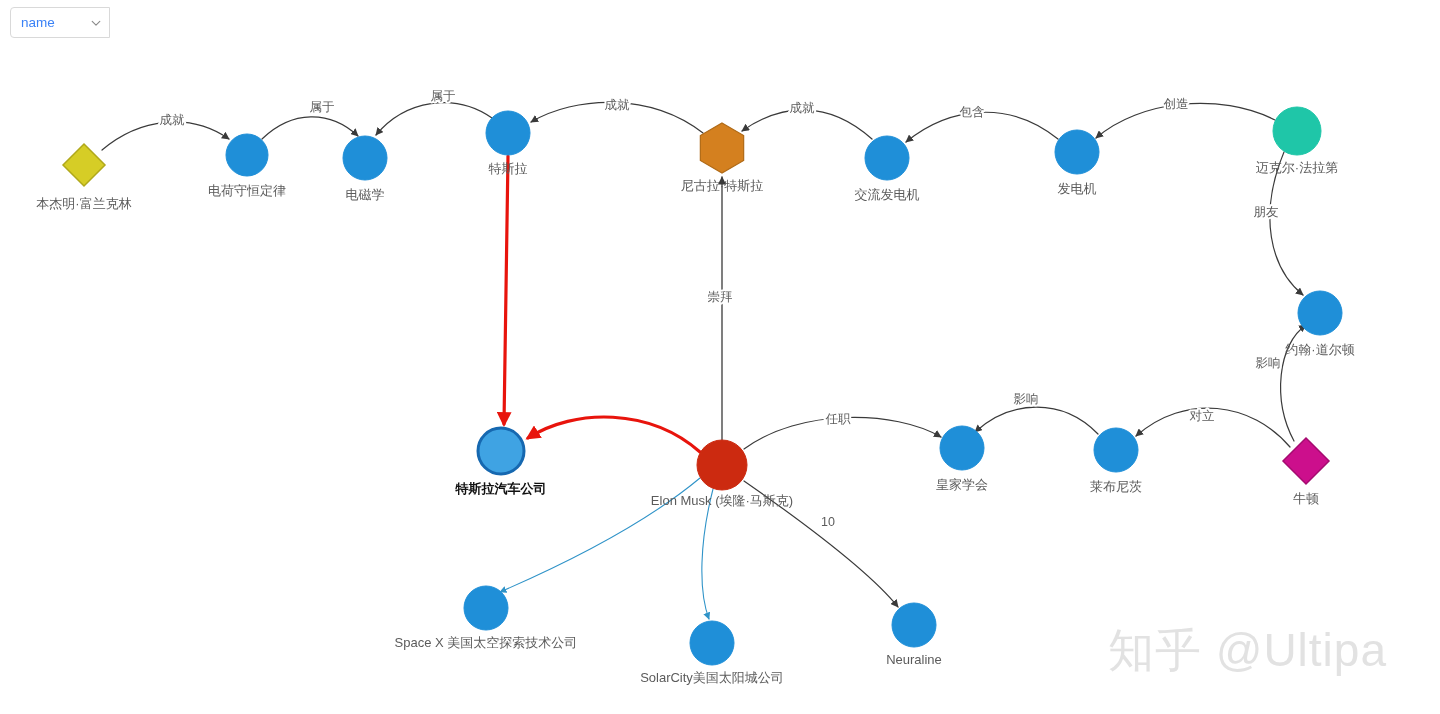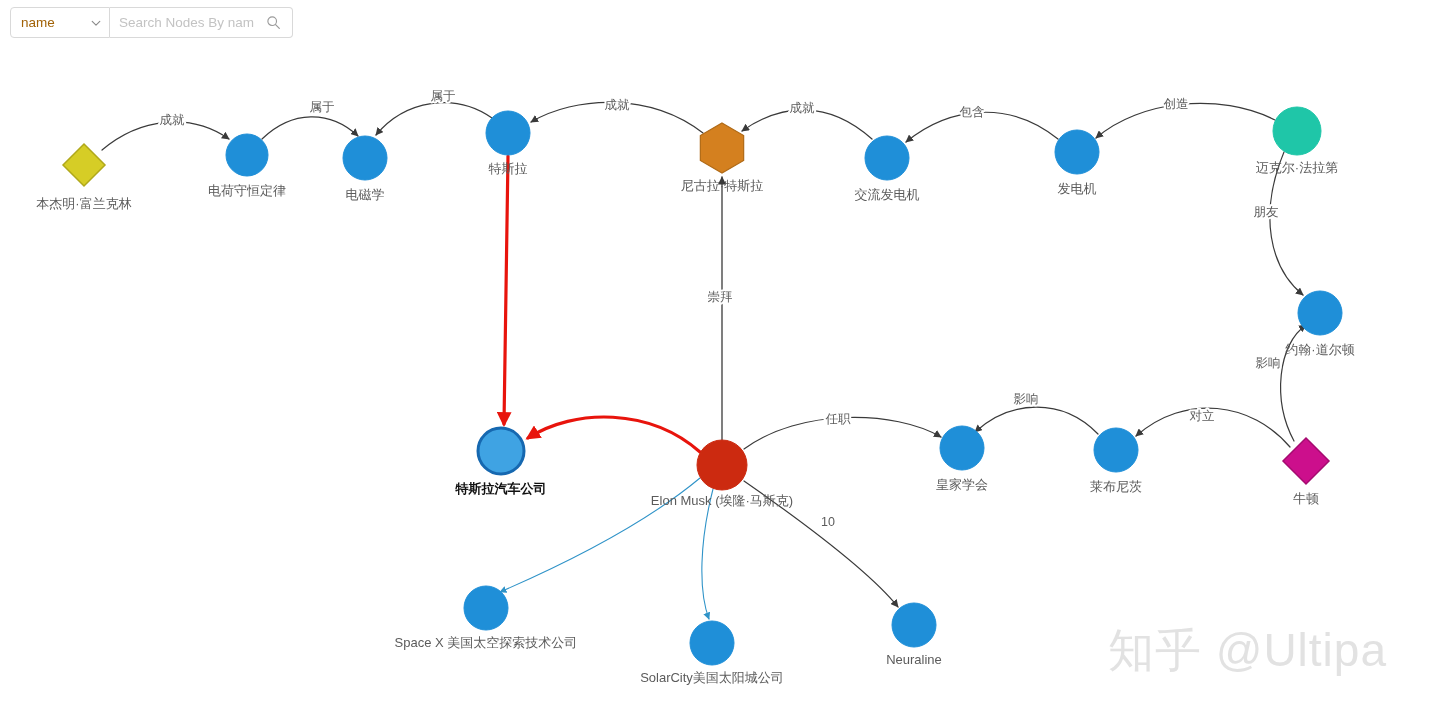--- a/index.html
+++ b/index.html
@@ -33,21 +33,21 @@
     width: 100px;
     height: 31px;
     background: #ffffff;
     border: 1px solid #d9d9d9;
     border-radius: 4px 0 0 4px;
     padding: 0 8px 0 10px;
     cursor: pointer;
   }
   .select-label {
     font-size: 13.5px;
-    color: #a16207;
+    color: #3b82f6;
     line-height: 1;
     flex: 1;
     white-space: nowrap;
     overflow: hidden;
   }
   .chevron {
     width: 10px; height: 10px;
     flex: 0 0 auto;
     margin-left: 4px;
   }
@@ -128,29 +128,20 @@
 <body>
 
 <div id="app">
 
   <div class="toolbar">
     <div class="select-wrap">
       <span class="select-label">name</span>
       <span class="chevron">
         <svg viewBox="0 0 10 10" width="10" height="10" aria-hidden="true">
           <path d="M1.2 3.3 L5 7.1 L8.8 3.3" fill="none" stroke="#8a8a8a" stroke-width="1.1" stroke-linecap="round" stroke-linejoin="round"></path>
-        </svg>
-      </span>
-    </div>
-    <div class="search-wrap">
-      <input class="search-input" type="text" placeholder="Search Nodes By nam" style="">
-      <span class="search-icon">
-        <svg viewBox="0 0 16 16" width="15" height="15" aria-hidden="true">
-          <circle cx="6.6" cy="6.6" r="4.6" fill="none" stroke="#9a9a9a" stroke-width="1.2"></circle>
-          <line x1="10.2" y1="10.2" x2="14.2" y2="14.2" stroke="#9a9a9a" stroke-width="1.3" stroke-linecap="round"></line>
         </svg>
       </span>
     </div>
   </div>
 
   <div class="canvas">
     <svg id="graph-svg" width="1440" height="714" viewBox="0 0 1440 714">
       <defs>
         <marker id="arrow-dark" viewBox="0 0 10 10" refX="9" refY="5" markerWidth="6.5" markerHeight="6.5" orient="auto-start-reverse">
           <path d="M 0 0 L 10 5 L 0 10 z" fill="#3a3a3a"></path>

